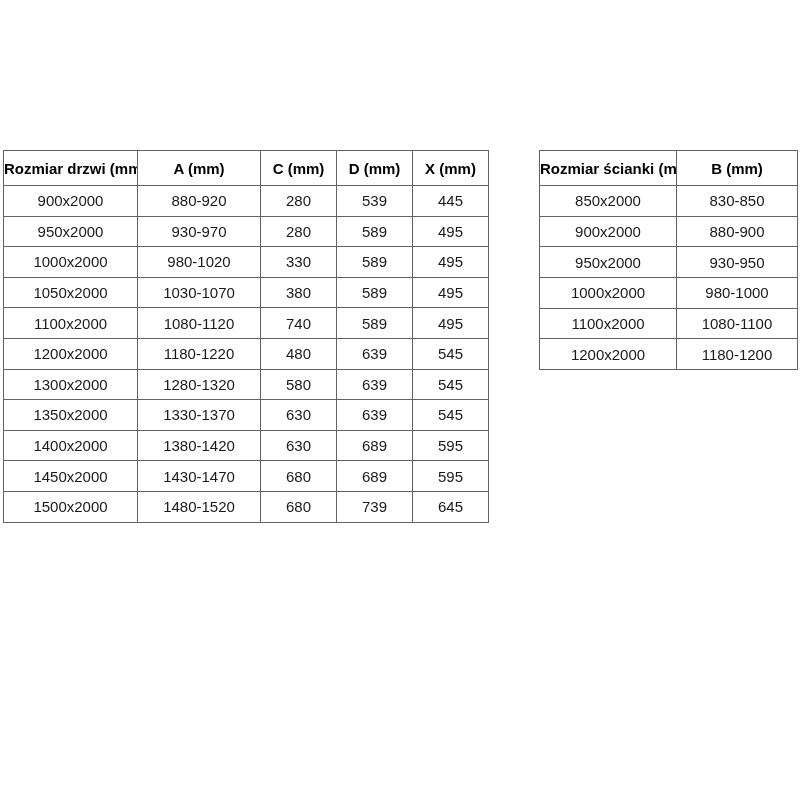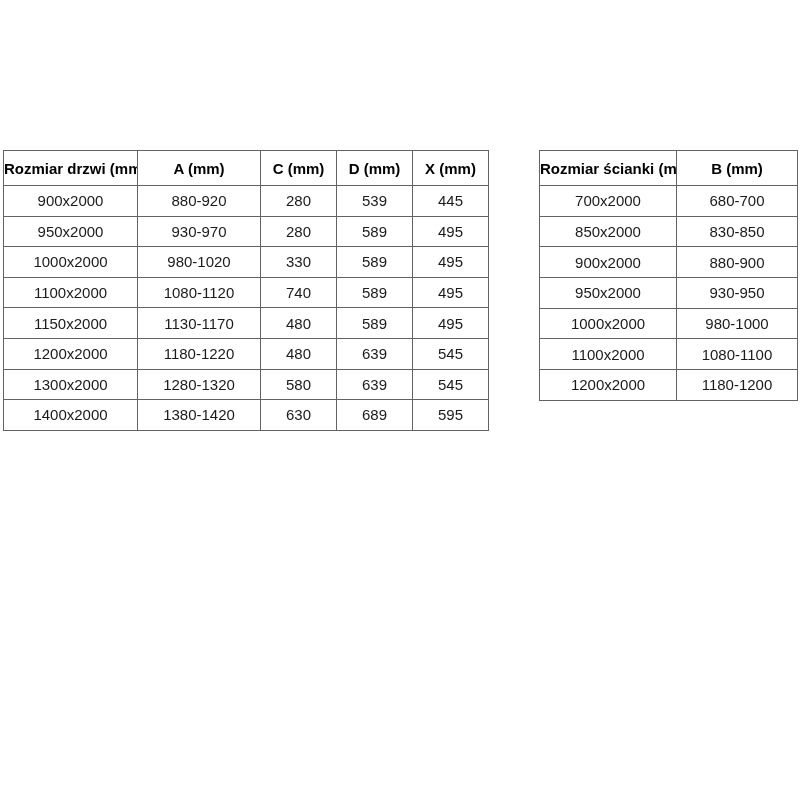--- a/index.html
+++ b/index.html
@@ -92,74 +92,91 @@
           <td>495</td>
         </tr>
         <tr>
           <td>1000x2000</td>
           <td>980-1020</td>
           <td>330</td>
           <td>589</td>
           <td>495</td>
         </tr>
         <tr>
+          <td>1050x2000</td>
+          <td>1030-1070</td>
+          <td>380</td>
+          <td>589</td>
+          <td>495</td>
+        </tr>
+        <tr>
           <td>1100x2000</td>
           <td>1080-1120</td>
           <td>740</td>
-          <td>589</td>
-          <td>495</td>
-        </tr>
-        <tr>
-          <td>1150x2000</td>
-          <td>1130-1170</td>
-          <td>480</td>
           <td>589</td>
           <td>495</td>
         </tr>
         <tr>
           <td>1200x2000</td>
           <td>1180-1220</td>
           <td>480</td>
           <td>639</td>
           <td>545</td>
         </tr>
         <tr>
           <td>1300x2000</td>
           <td>1280-1320</td>
           <td>580</td>
           <td>639</td>
           <td>545</td>
         </tr>
         <tr>
+          <td>1350x2000</td>
+          <td>1330-1370</td>
+          <td>630</td>
+          <td>639</td>
+          <td>545</td>
+        </tr>
+        <tr>
           <td>1400x2000</td>
           <td>1380-1420</td>
           <td>630</td>
           <td>689</td>
           <td>595</td>
+        </tr>
+        <tr>
+          <td>1450x2000</td>
+          <td>1430-1470</td>
+          <td>680</td>
+          <td>689</td>
+          <td>595</td>
+        </tr>
+        <tr>
+          <td>1500x2000</td>
+          <td>1480-1520</td>
+          <td>680</td>
+          <td>739</td>
+          <td>645</td>
         </tr>
       </tbody>
   </table>
 
   <table class="spec" id="wall-table">
     <colgroup>
         <col style="width: 137px;">
         <col style="width: 121px;">
       </colgroup>
     <thead>
       <tr>
         <th>Rozmiar ścianki (mm)</th>
         <th>B (mm)</th>
       </tr>
     </thead>
     <tbody>
         <tr>
-          <td>700x2000</td>
-          <td>680-700</td>
-        </tr>
-        <tr>
           <td>850x2000</td>
           <td>830-850</td>
         </tr>
         <tr>
           <td>900x2000</td>
           <td>880-900</td>
         </tr>
         <tr>
           <td>950x2000</td>
           <td>930-950</td>

